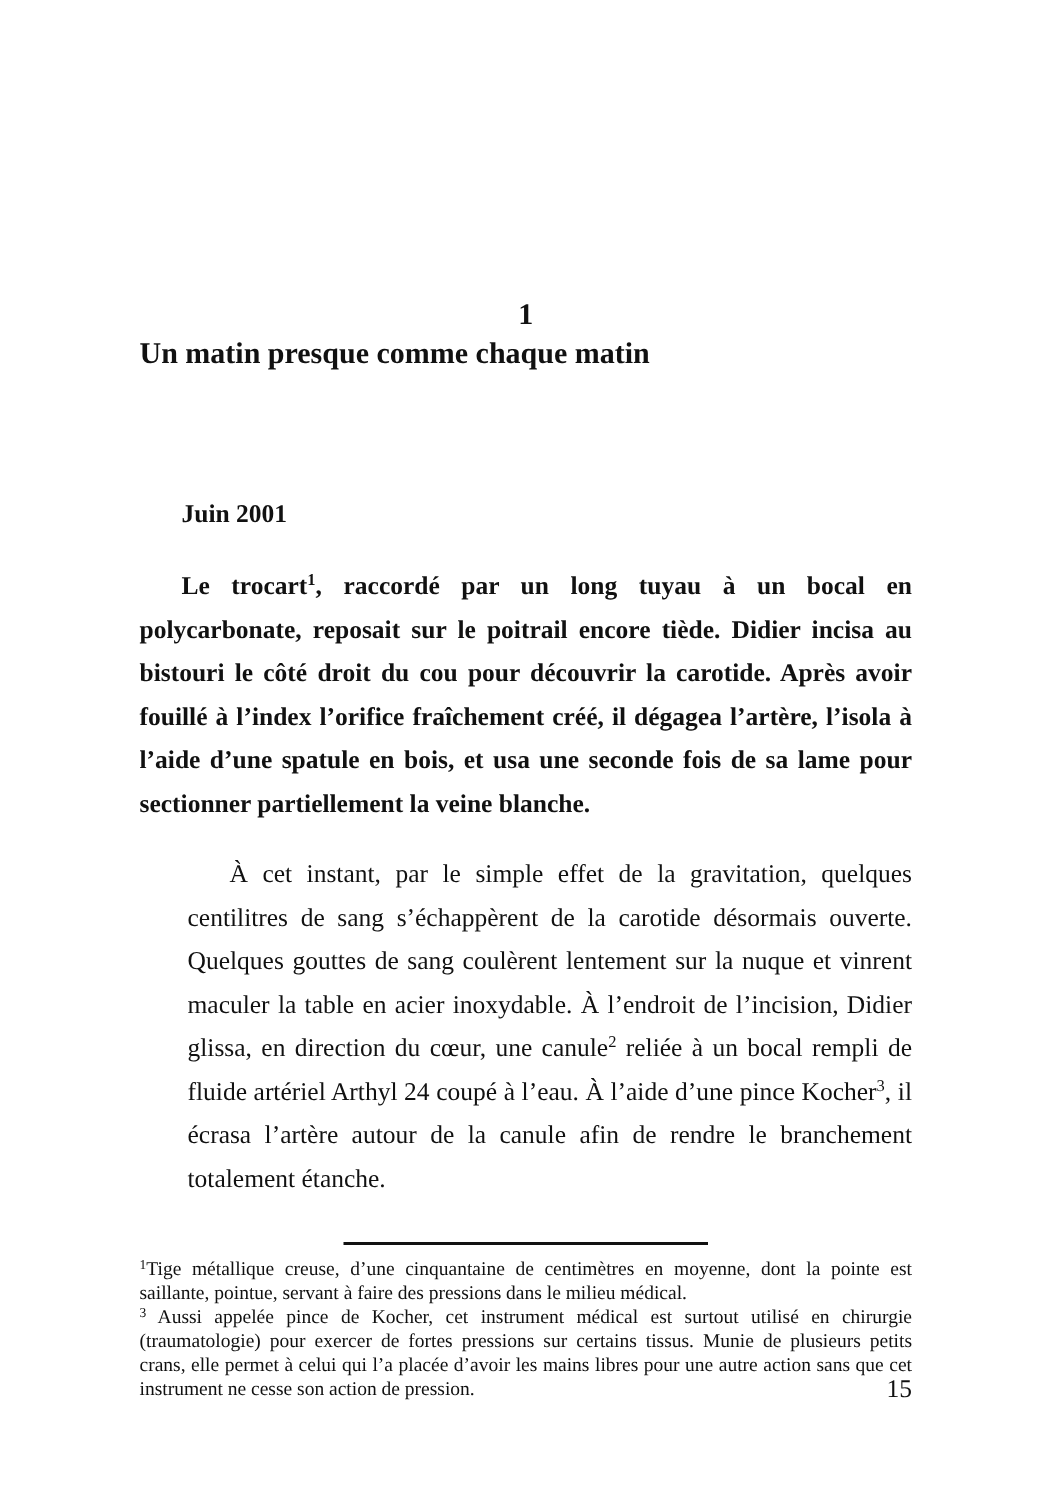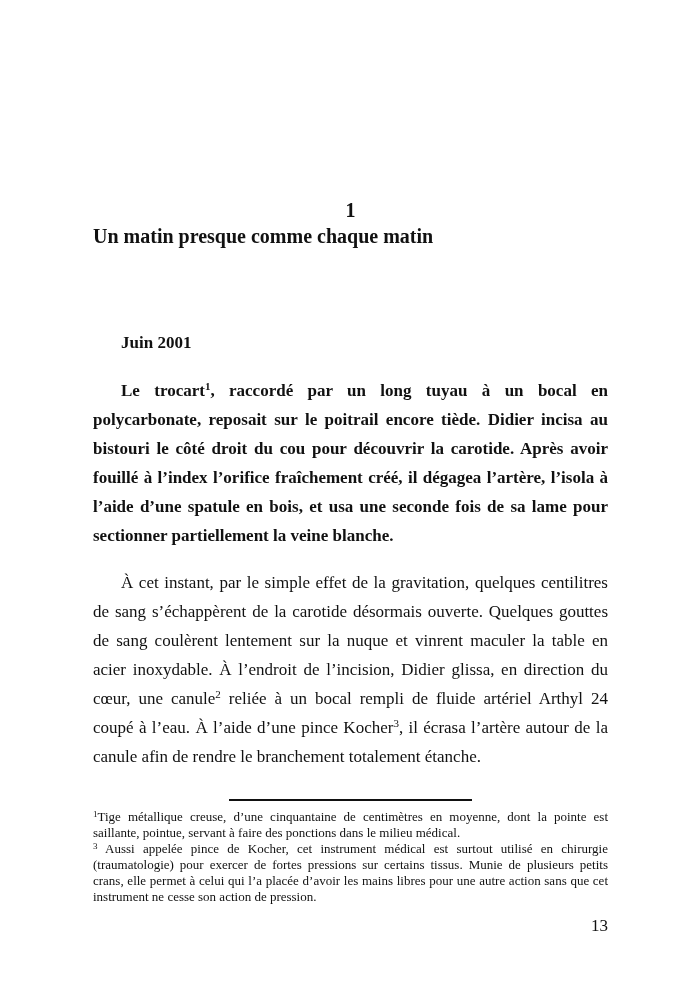--- a/index.html
+++ b/index.html
@@ -48,20 +48,21 @@
     line-height: 29px;
     text-align: justify;
     text-indent: 28px;
   }
   p.body-para.first {
     margin-top: 19px;
     font-weight: bold;
   }
   p.body-para.second {
     margin-top: 18px;
+    margin-left: 32px;
   }
   sup.fn-ref {
     font-size: 11px;
     line-height: 0;
     vertical-align: 6px;
   }
   .footnote-sep {
     margin-top: 28px;
     width: 243px;
     height: 0;
@@ -102,20 +103,20 @@
 
     <div class="date-heading">Juin 2001</div>
 
     <p class="body-para first"><span>Le trocart</span><sup class="fn-ref">1</sup><span>, raccordé par un long tuyau à un bocal en polycarbonate, reposait sur le poitrail encore tiède. Didier incisa au bistouri le côté droit du cou pour découvrir la carotide. Après avoir fouillé à l’index l’orifice fraîchement créé, il dégagea l’artère, l’isola à l’aide d’une spatule en bois, et usa une seconde fois de sa lame pour sectionner partiellement la veine blanche.</span></p>
 
     <p class="body-para second"><span>À cet instant, par le simple effet de la gravitation, quelques centilitres de sang s’échappèrent de la carotide désormais ouverte. Quelques gouttes de sang coulèrent lentement sur la nuque et vinrent maculer la table en acier inoxydable. À l’endroit de l’incision, Didier glissa, en direction du cœur, une canule</span><sup class="fn-ref">2</sup><span> reliée à un bocal rempli de fluide artériel Arthyl 24 coupé à l’eau. À l’aide d’une pince Kocher</span><sup class="fn-ref">3</sup><span>, il écrasa l’artère autour de la canule afin de rendre le branchement totalement étanche.</span></p>
 
     <hr class="footnote-sep">
 
     <div class="footnotes">
-      <p class="footnote"><sup class="fn-marker">1</sup><span>Tige métallique creuse, d’une cinquantaine de centimètres en moyenne, dont la pointe est saillante, pointue, servant à faire des ponctions dans le milieu médical.</span></p>
+      <p class="footnote"><sup class="fn-marker">1</sup><span>Tige métallique creuse, d’une cinquantaine de centimètres en moyenne, dont la pointe est saillante, pointue, servant à faire des pressions dans le milieu médical.</span></p>
       <p class="footnote"><sup class="fn-marker">3</sup><span> Aussi appelée pince de Kocher, cet instrument médical est surtout utilisé en chirurgie (traumatologie) pour exercer de fortes pressions sur certains tissus. Munie de plusieurs petits crans, elle permet à celui qui l’a placée d’avoir les mains libres pour une autre action sans que cet instrument ne cesse son action de pression.</span></p>
     </div>
 
   </div>
 
-  <div class="page-number">13</div>
+  <div class="page-number">15</div>
 </div>
 
 </body></html>

